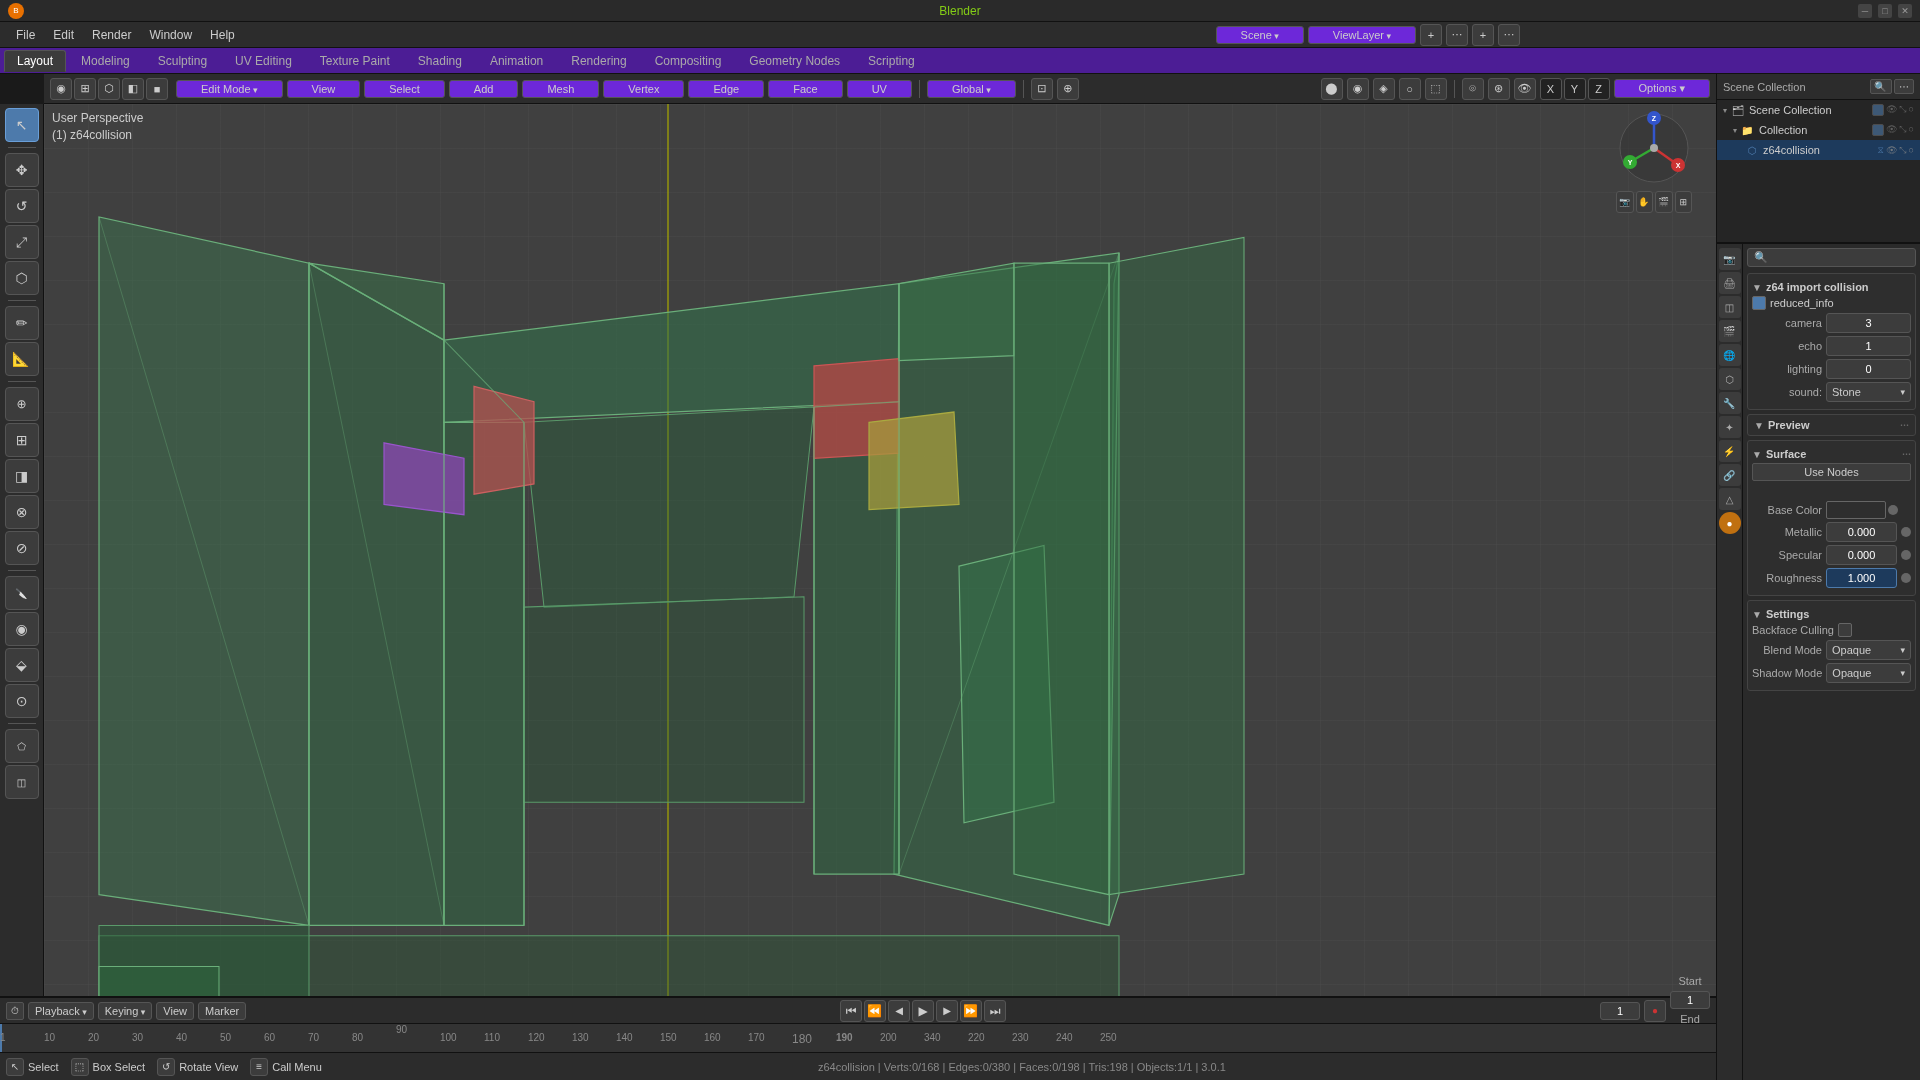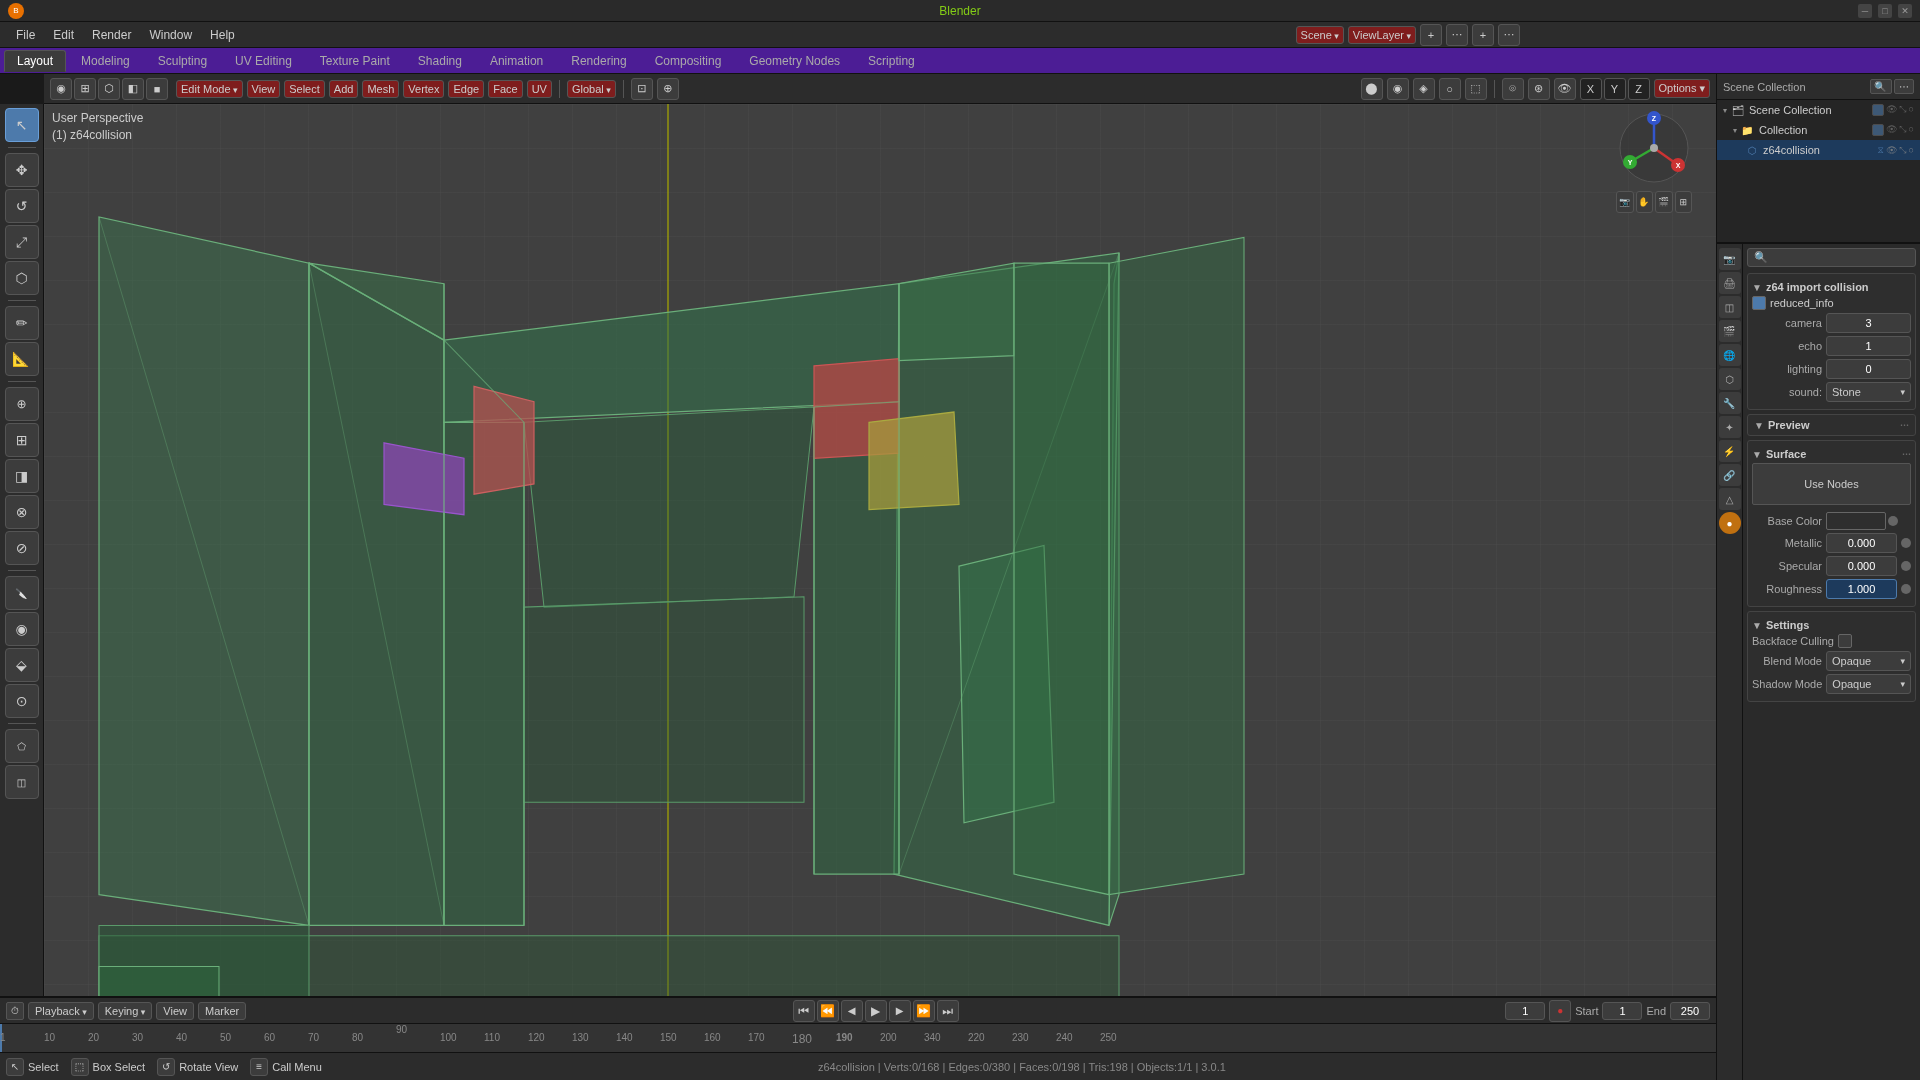--- a/index.html
+++ b/index.html
@@ -108,22 +108,22 @@
       height: 30px;
       background: #2c2c2c;
       display: flex;
       align-items: center;
       gap: 4px;
       padding: 0 6px;
       border-bottom: 1px solid #111;
       z-index: 50;
     }
     .vp-btn {
-      padding: 2px 4px;
-      background: #7f1d1d;
+      padding: 2px 24px;
+      background: #6d28d9;
       border: 1px solid #555;
       border-radius: 3px;
       color: #ccc;
       font-size: 11px;
       cursor: pointer;
       white-space: nowrap;
     }
     .vp-btn.dropdown::after {
       content: ' ▾';
       font-size: 9px;
@@ -345,27 +345,27 @@
       border-radius: 2px;
       background: #3c3c3c;
     }
     .checkbox.checked {
       background: #4d7aab;
     }
     .prop-btn {
       background: #3c3c3c;
       border: 1px solid #555;
       border-radius: 2px;
-      padding: 14px 8px;
+      padding: 2px 8px;
       font-size: 11px;
       color: #ccc;
       cursor: pointer;
       width: 100%;
       text-align: center;
-      margin-bottom: 7px;
+      margin-bottom: 20px;
     }
     .color-swatch {
       width: 60px; height: 18px;
       border: 1px solid #666;
       border-radius: 2px;
       background: linear-gradient(90deg, #3fbf7f 50%, repeating-linear-gradient(45deg, #aaa 0, #aaa 2px, #fff 2px, #fff 4px) 50%);
     }
     .dot-btn {
       width: 10px; height: 10px;
       background: #666;
@@ -851,21 +851,21 @@
       <div style="width:22px;height:22px;background:#3c3c3c;border:1px solid #555;border-radius:3px;display:flex;align-items:center;justify-content:center;font-size:12px;cursor:pointer;">▶</div>
       <div style="width:22px;height:22px;background:#3c3c3c;border:1px solid #555;border-radius:3px;display:flex;align-items:center;justify-content:center;font-size:10px;cursor:pointer;">▶</div>
       <div style="width:22px;height:22px;background:#3c3c3c;border:1px solid #555;border-radius:3px;display:flex;align-items:center;justify-content:center;font-size:12px;cursor:pointer;">⏩</div>
       <div style="width:22px;height:22px;background:#3c3c3c;border:1px solid #555;border-radius:3px;display:flex;align-items:center;justify-content:center;font-size:12px;cursor:pointer;">⏭</div>
     </div>
     <div style="flex:1;"></div>
 
     <div class="frame-input">1</div>
 
     <div style="width:22px;height:22px;background:#3c3c3c;border:1px solid #555;border-radius:3px;display:flex;align-items:center;justify-content:center;font-size:10px;cursor:pointer;color:#cc3333;">●</div>
-    <div style="display:flex;align-items:center;gap:4px;">
+    <div style="display:flex;align-items:center;gap:4px;flex-direction:column;">
       <span class="frame-label">Start</span>
       <div class="frame-input">1</div>
       <span class="frame-label">End</span>
       <div class="frame-input">250</div>
     </div>
   </div>
 
   <div style="height:30px;background:#333;position:relative;overflow:hidden;">
 
     <div style="position:absolute;left:0;top:0;width:2px;height:100%;background:#4d7aab;"></div>

